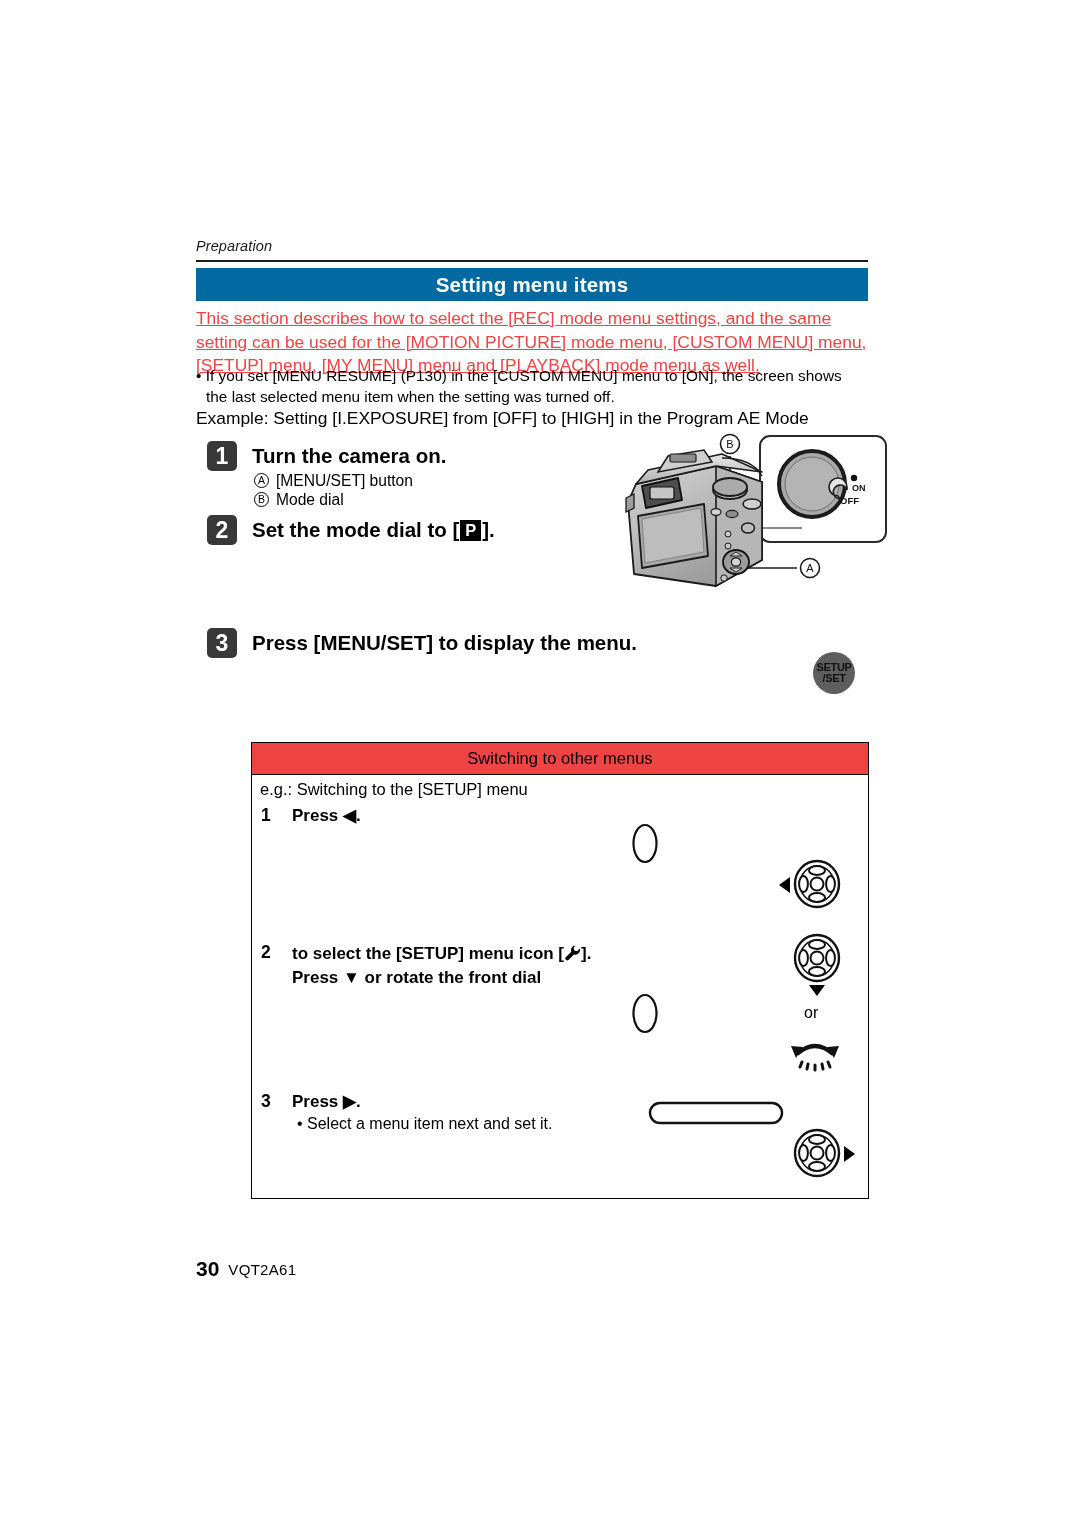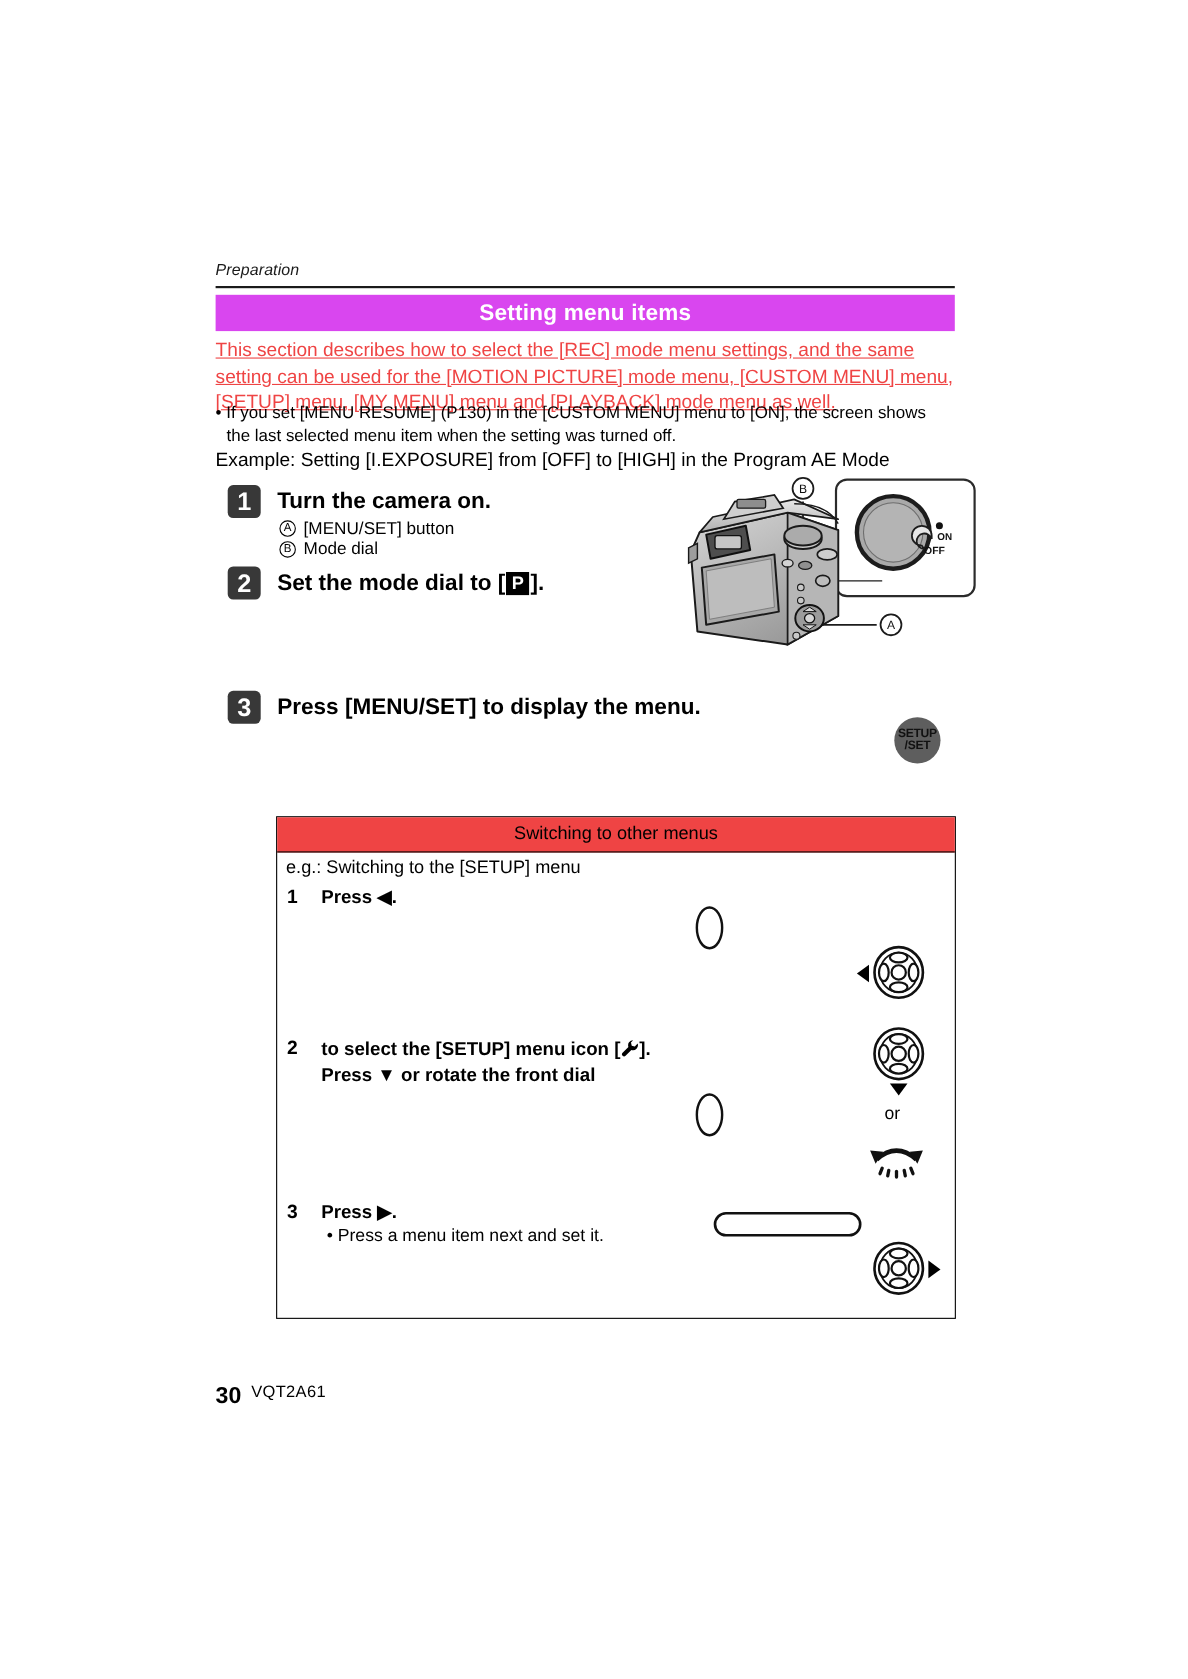--- a/index.html
+++ b/index.html
@@ -42,21 +42,21 @@
     background: #1b1b1b;
   }
 
   
   .title-bar {
     position: absolute;
     left: 196px;
     top: 268px;
     width: 672px;
     height: 33px;
-    background: #d946ef;
+    background: #0369a1;
     display: flex;
     align-items: center;
     justify-content: center;
   }
   .title-bar-text {
     color: #ffffff;
     font-size: 20.5px;
     font-weight: bold;
     letter-spacing: 0.2px;
   }
@@ -309,21 +309,21 @@
     width: 56px;
     height: 36px;
   }
 
   
   .footer {
     position: absolute;
     left: 196px;
     top: 1257px;
     display: flex;
-    align-items: flex-start;
+    align-items: center;
     gap: 9px;
   }
   .footer-page {
     font-size: 21px;
     font-weight: bold;
   }
   .footer-code {
     font-size: 15px;
     letter-spacing: 0.3px;
   }
@@ -472,21 +472,21 @@
         <div>
           <span>to select the [SETUP] menu icon [</span><span class="wrench-inline"><svg width="17" height="17" viewBox="0 0 17 17" xmlns="http://www.w3.org/2000/svg">
                 <path d="M11.6 1.6 a4.6 4.6 0 0 0 -4.3 6.2 L2.0 13.1 a1.9 1.9 0 0 0 2.7 2.7 L10.0 10.5 a4.6 4.6 0 0 0 5.7 -5.9 L13.1 7.3 L10.3 6.6 L9.6 3.8 Z" fill="#000"></path>
               </svg></span><span>].</span>
         </div>
         <div>Press ▼ or rotate the front dial</div>
       </div>
 
       <div class="sub-num s3-num">3</div>
       <div class="sub-step s3-txt">Press ▶.</div>
-      <div class="sub-note s3-note">• Press a menu item next and set it.</div>
+      <div class="sub-note s3-note">• Select a menu item next and set it.</div>
 
       <div class="oval-1">
         <svg width="28" height="41" viewBox="0 0 28 41" xmlns="http://www.w3.org/2000/svg">
           <ellipse cx="14" cy="20.5" rx="11.5" ry="18.5" fill="#fff" stroke="#111" stroke-width="2.2"></ellipse>
         </svg>
       </div>
       <div class="oval-2">
         <svg width="28" height="41" viewBox="0 0 28 41" xmlns="http://www.w3.org/2000/svg">
           <ellipse cx="14" cy="20.5" rx="11.5" ry="18.5" fill="#fff" stroke="#111" stroke-width="2.2"></ellipse>
         </svg>

